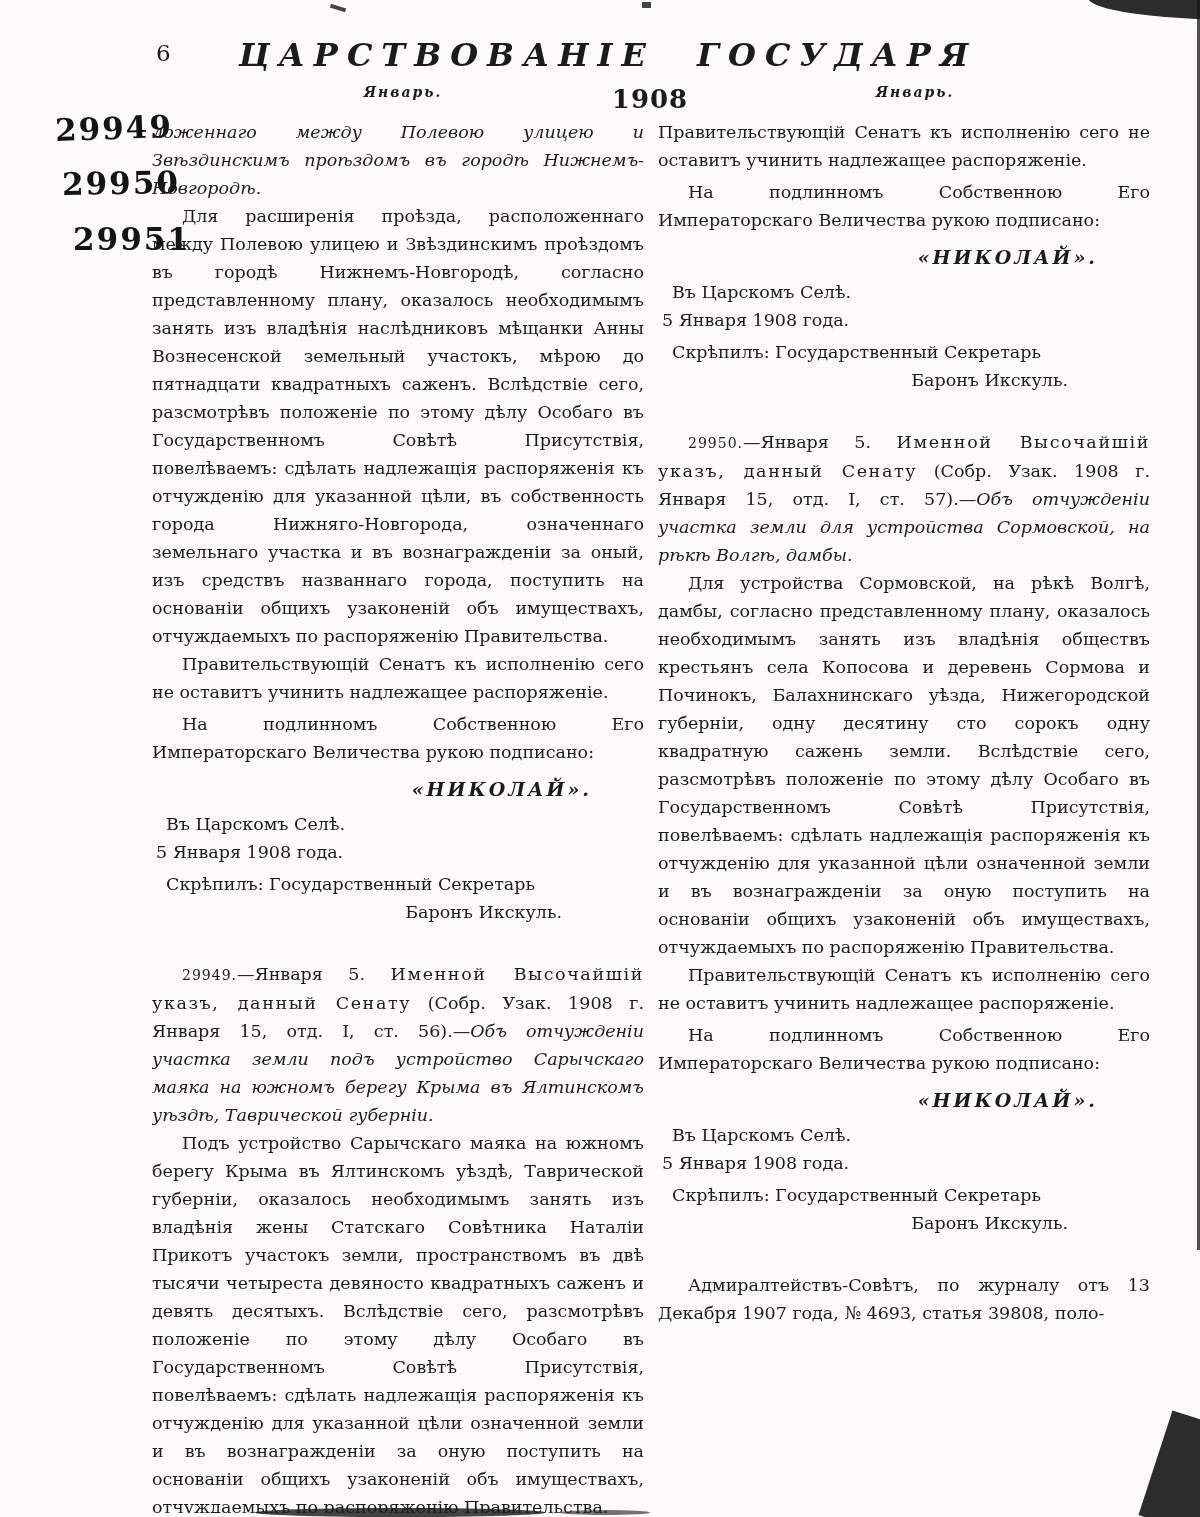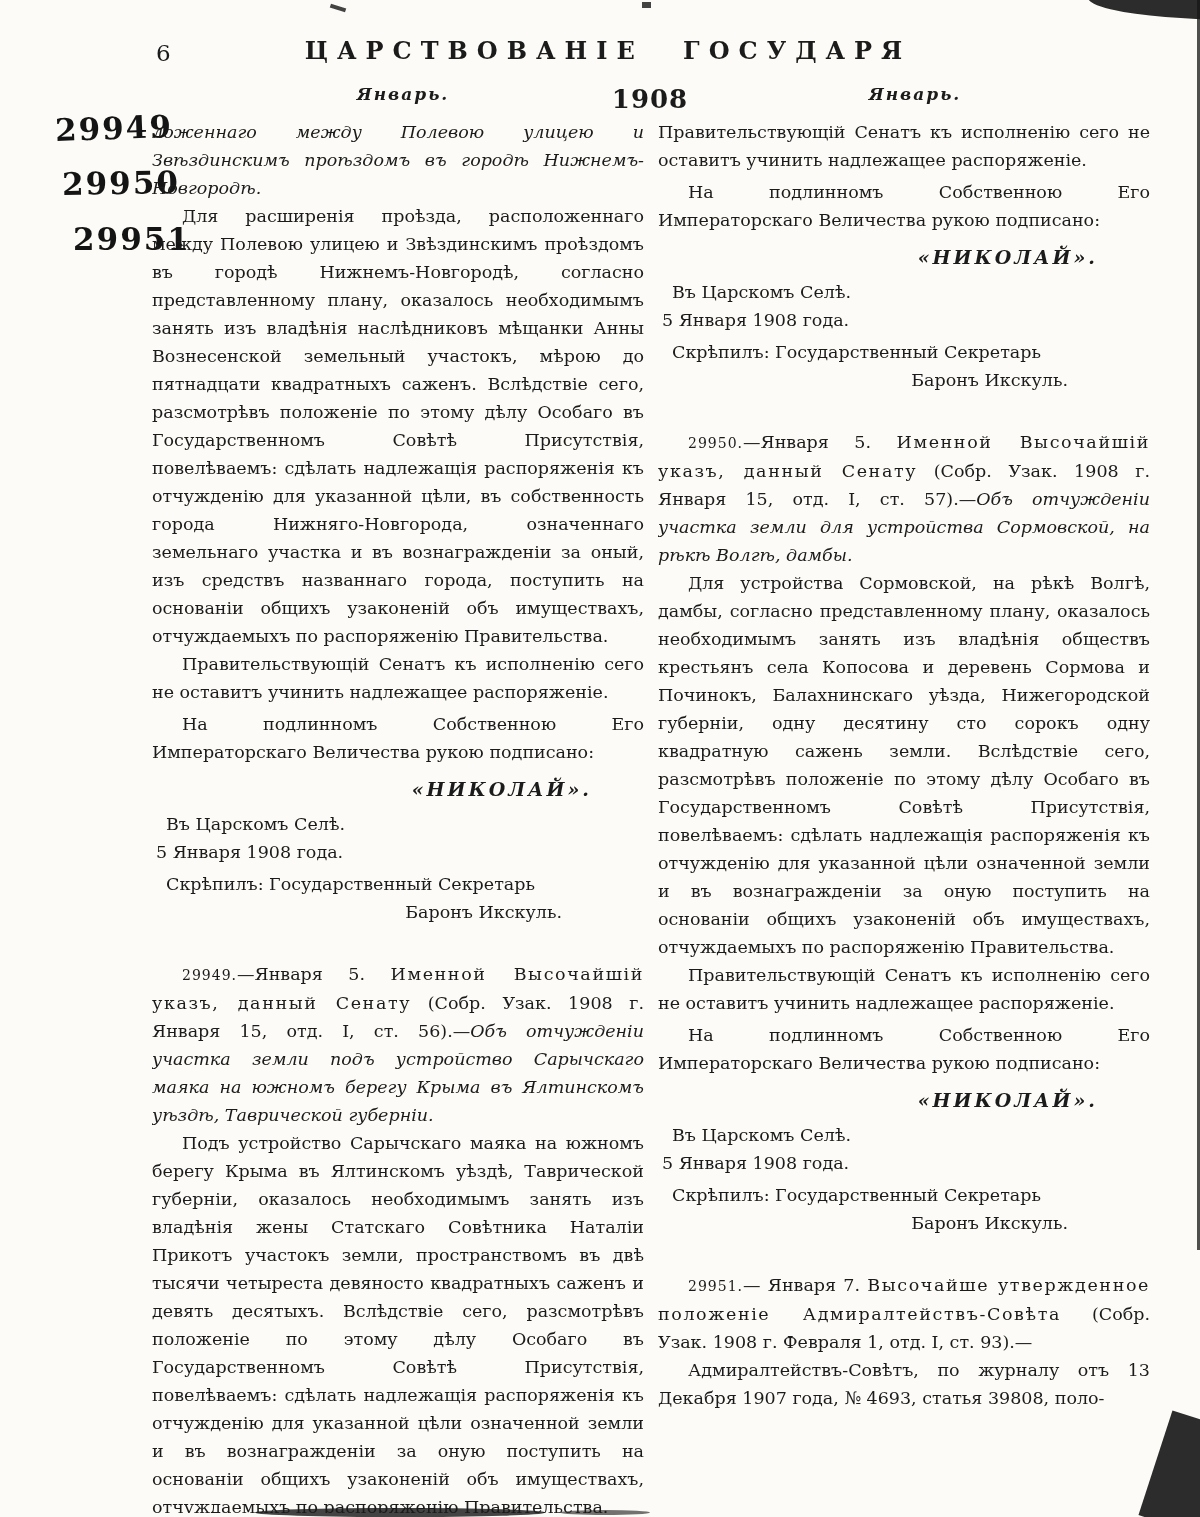--- a/index.html
+++ b/index.html
@@ -14,26 +14,26 @@
     width: 1200px; height: 1517px;
     background: #fcfbf7;
     color: #1b1b1b;
     overflow: hidden;
   }
 
   
   .pageno { position: absolute; left: 156px; top: 40px; font-size: 23px; }
   .running-title {
     position: absolute; left: 16px; right: 0; top: 36px;
-    text-align: center; font-size: 24px; font-weight: bold;
-    letter-spacing: 9px; word-spacing: 22px;
+    text-align: center; font-size: 32px; font-weight: bold;
+    letter-spacing: 9px; word-spacing: 22px; font-style: italic;
   }
   .month {
     position: absolute; top: 84px; width: 170px; text-align: center;
-    font-size: 17px; font-weight: bold; font-style: italic; letter-spacing: 2px;
+    font-size: 14px; font-weight: bold; font-style: italic; letter-spacing: 2px;
   }
   .month-left { left: 318px; }
   .month-right { left: 830px; }
   .year {
     position: absolute; top: 84px; left: 568px; width: 164px;
     text-align: center; font-size: 26px; font-weight: bold; letter-spacing: 1px;
   }
 
   
   .margin-num {
@@ -141,18 +141,17 @@
       <p class="para">Правительствующій Сенатъ къ исполненію сего не оставитъ учинить надлежащее распоряженіе.</p>
       <p class="para mt">На подлинномъ Собственною Его Императорскаго Величества рукою подписано:</p>
       <p class="sig">«НИКОЛАЙ».</p>
       <p class="line">Въ Царскомъ Селѣ.</p>
       <p class="line-flush">5 Января 1908 года.</p>
       <p class="line mt">Скрѣпилъ: Государственный Секретарь</p>
       <p class="sealed-name">Баронъ Икскуль.</p>
     </div>
 
     <div class="section">
-      <p class="para"><span class="secnum">29951.</span><span>— Января 7. </span><span class="sp">Высочайше утвержденное положеніе Адмиралтействъ-Совѣта</span><span> (Собр. Узак. 1908 г. Февраля 1, отд. I, ст. 93).—</span></p>
       <p class="para">Адмиралтействъ-Совѣтъ, по журналу отъ 13 Декабря 1907 года, № 4693, статья 39808, поло-</p>
     </div>
   </div>
 
 </div>
 
 </body></html>

